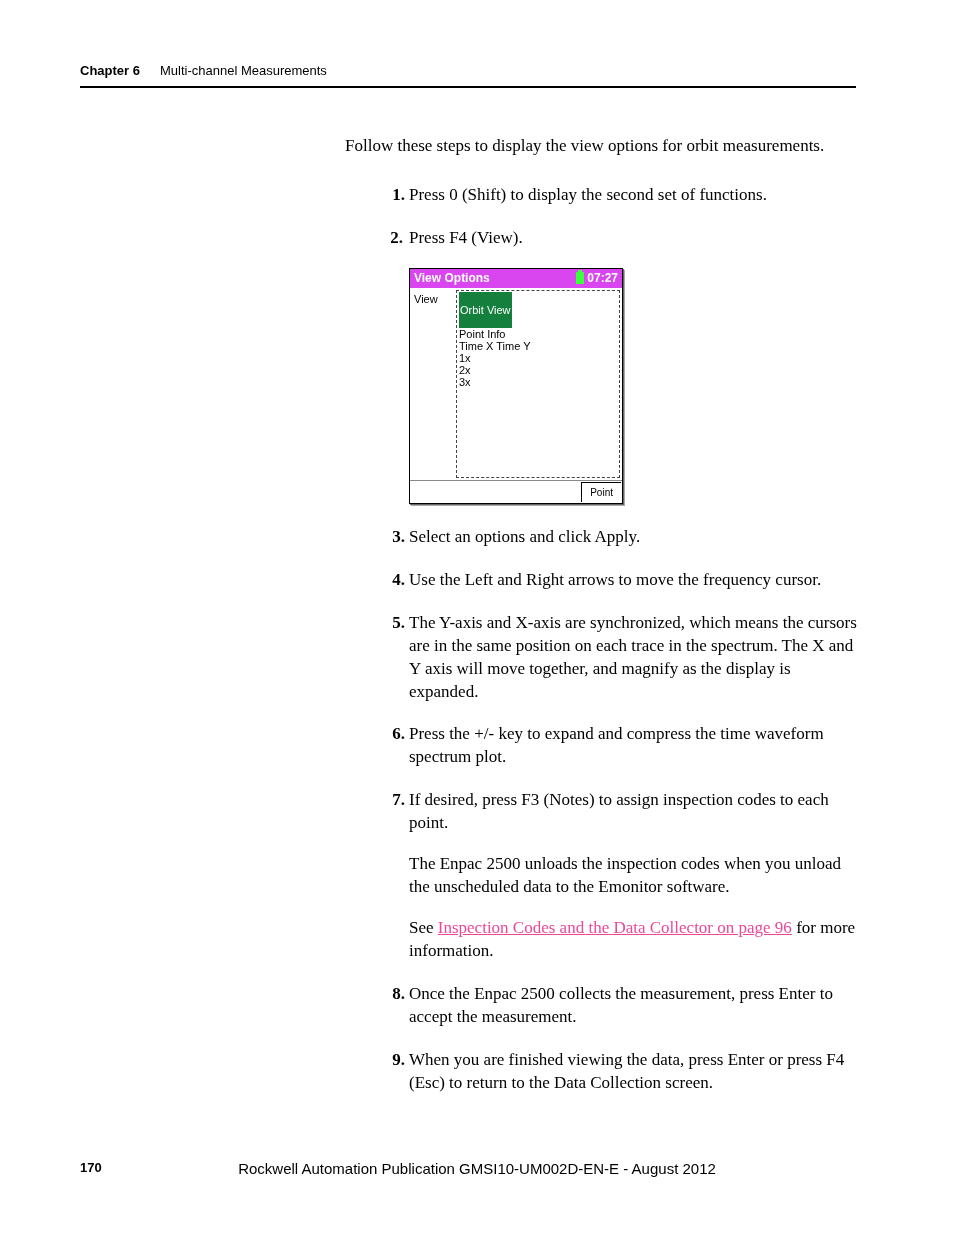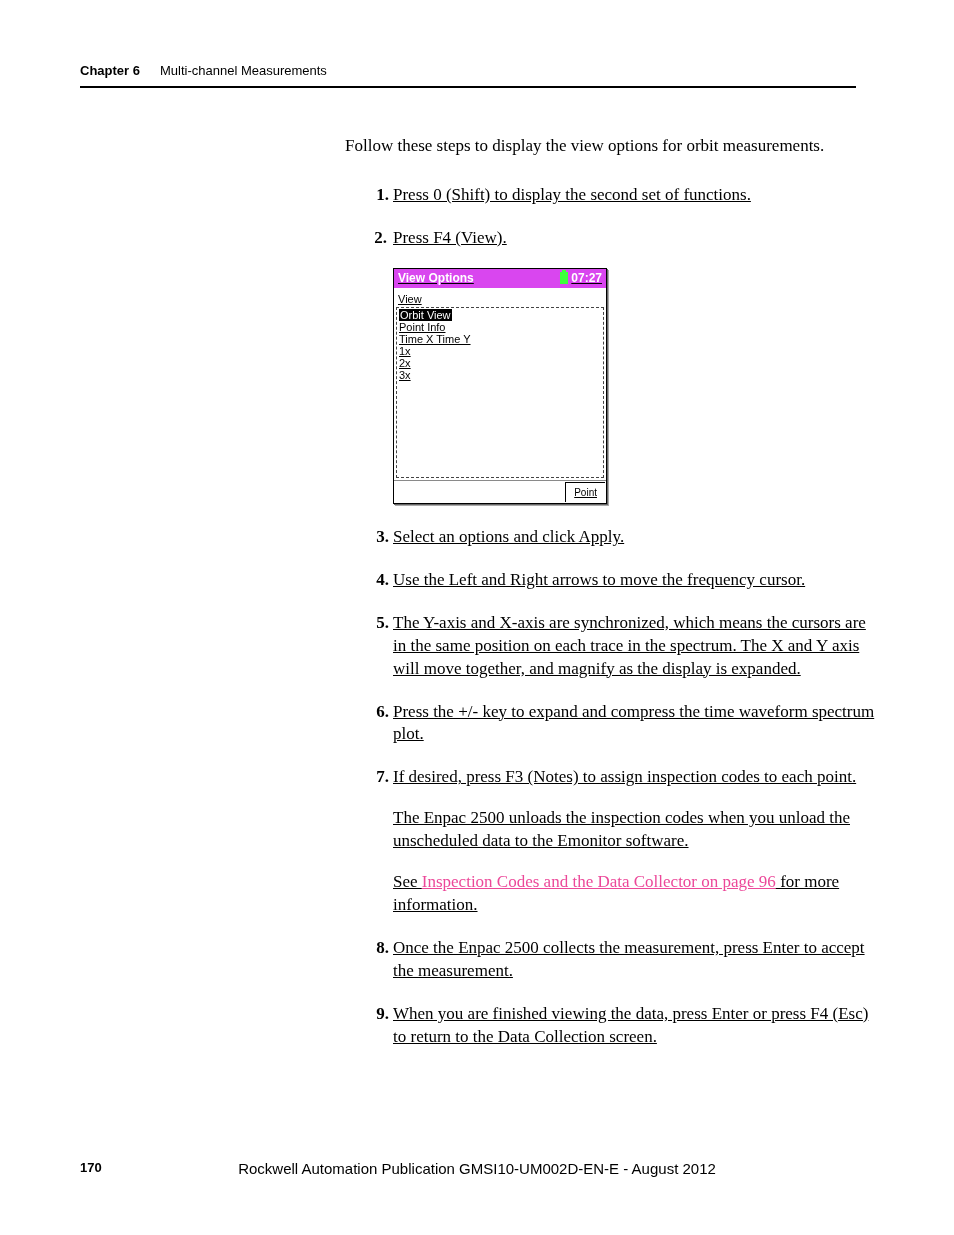--- a/index.html
+++ b/index.html
@@ -37,24 +37,23 @@
   }
   .content {
     position: absolute;
     top: 135px;
     left: 345px;
     right: 78px;
   }
   .intro { margin: 0 0 26px 0; }
   ol.steps {
     list-style: none;
-    margin: 0;
+    margin: 16px;
     padding: 0;
     counter-reset: step;
-    text-decoration: underline;
   }
   ol.steps > li {
     counter-increment: step;
     position: relative;
     padding-left: 48px;
     margin: 0 0 20px 0;
   }
   ol.steps > li::before {
     content: counter(step) ".";
     position: absolute;
@@ -109,39 +108,38 @@
     left: 0; top: 0;
     width: 8px; height: 12px;
     background: #3cff3c;
   }
   .device-body {
     display: flex;
     padding: 2px 2px 2px 2px;
     font-size: 11px;
     height: 192px;
     box-sizing: border-box;
-    flex-direction: column;
   }
   .device-label {
     width: 42px;
     color: #000;
     padding: 2px 0 0 2px;
   }
   .device-list {
     flex: 1;
     border: 1px dashed #444;
     padding: 1px 2px 2px 2px;
     color: #000;
     line-height: 1.1;
   }
   .device-list .sel {
-    background: #000000;
+    background: #15803d;
     color: #fff;
     display: inline-block;
-    padding: 0 1px;
+    padding: 12px 1px;
   }
   .device-footer {
     height: 22px;
     display: flex;
     justify-content: flex-end;
     align-items: stretch;
     border-top: 1px solid #8a8a8a;
   }
   .device-btn {
     border: 1px solid #000;

